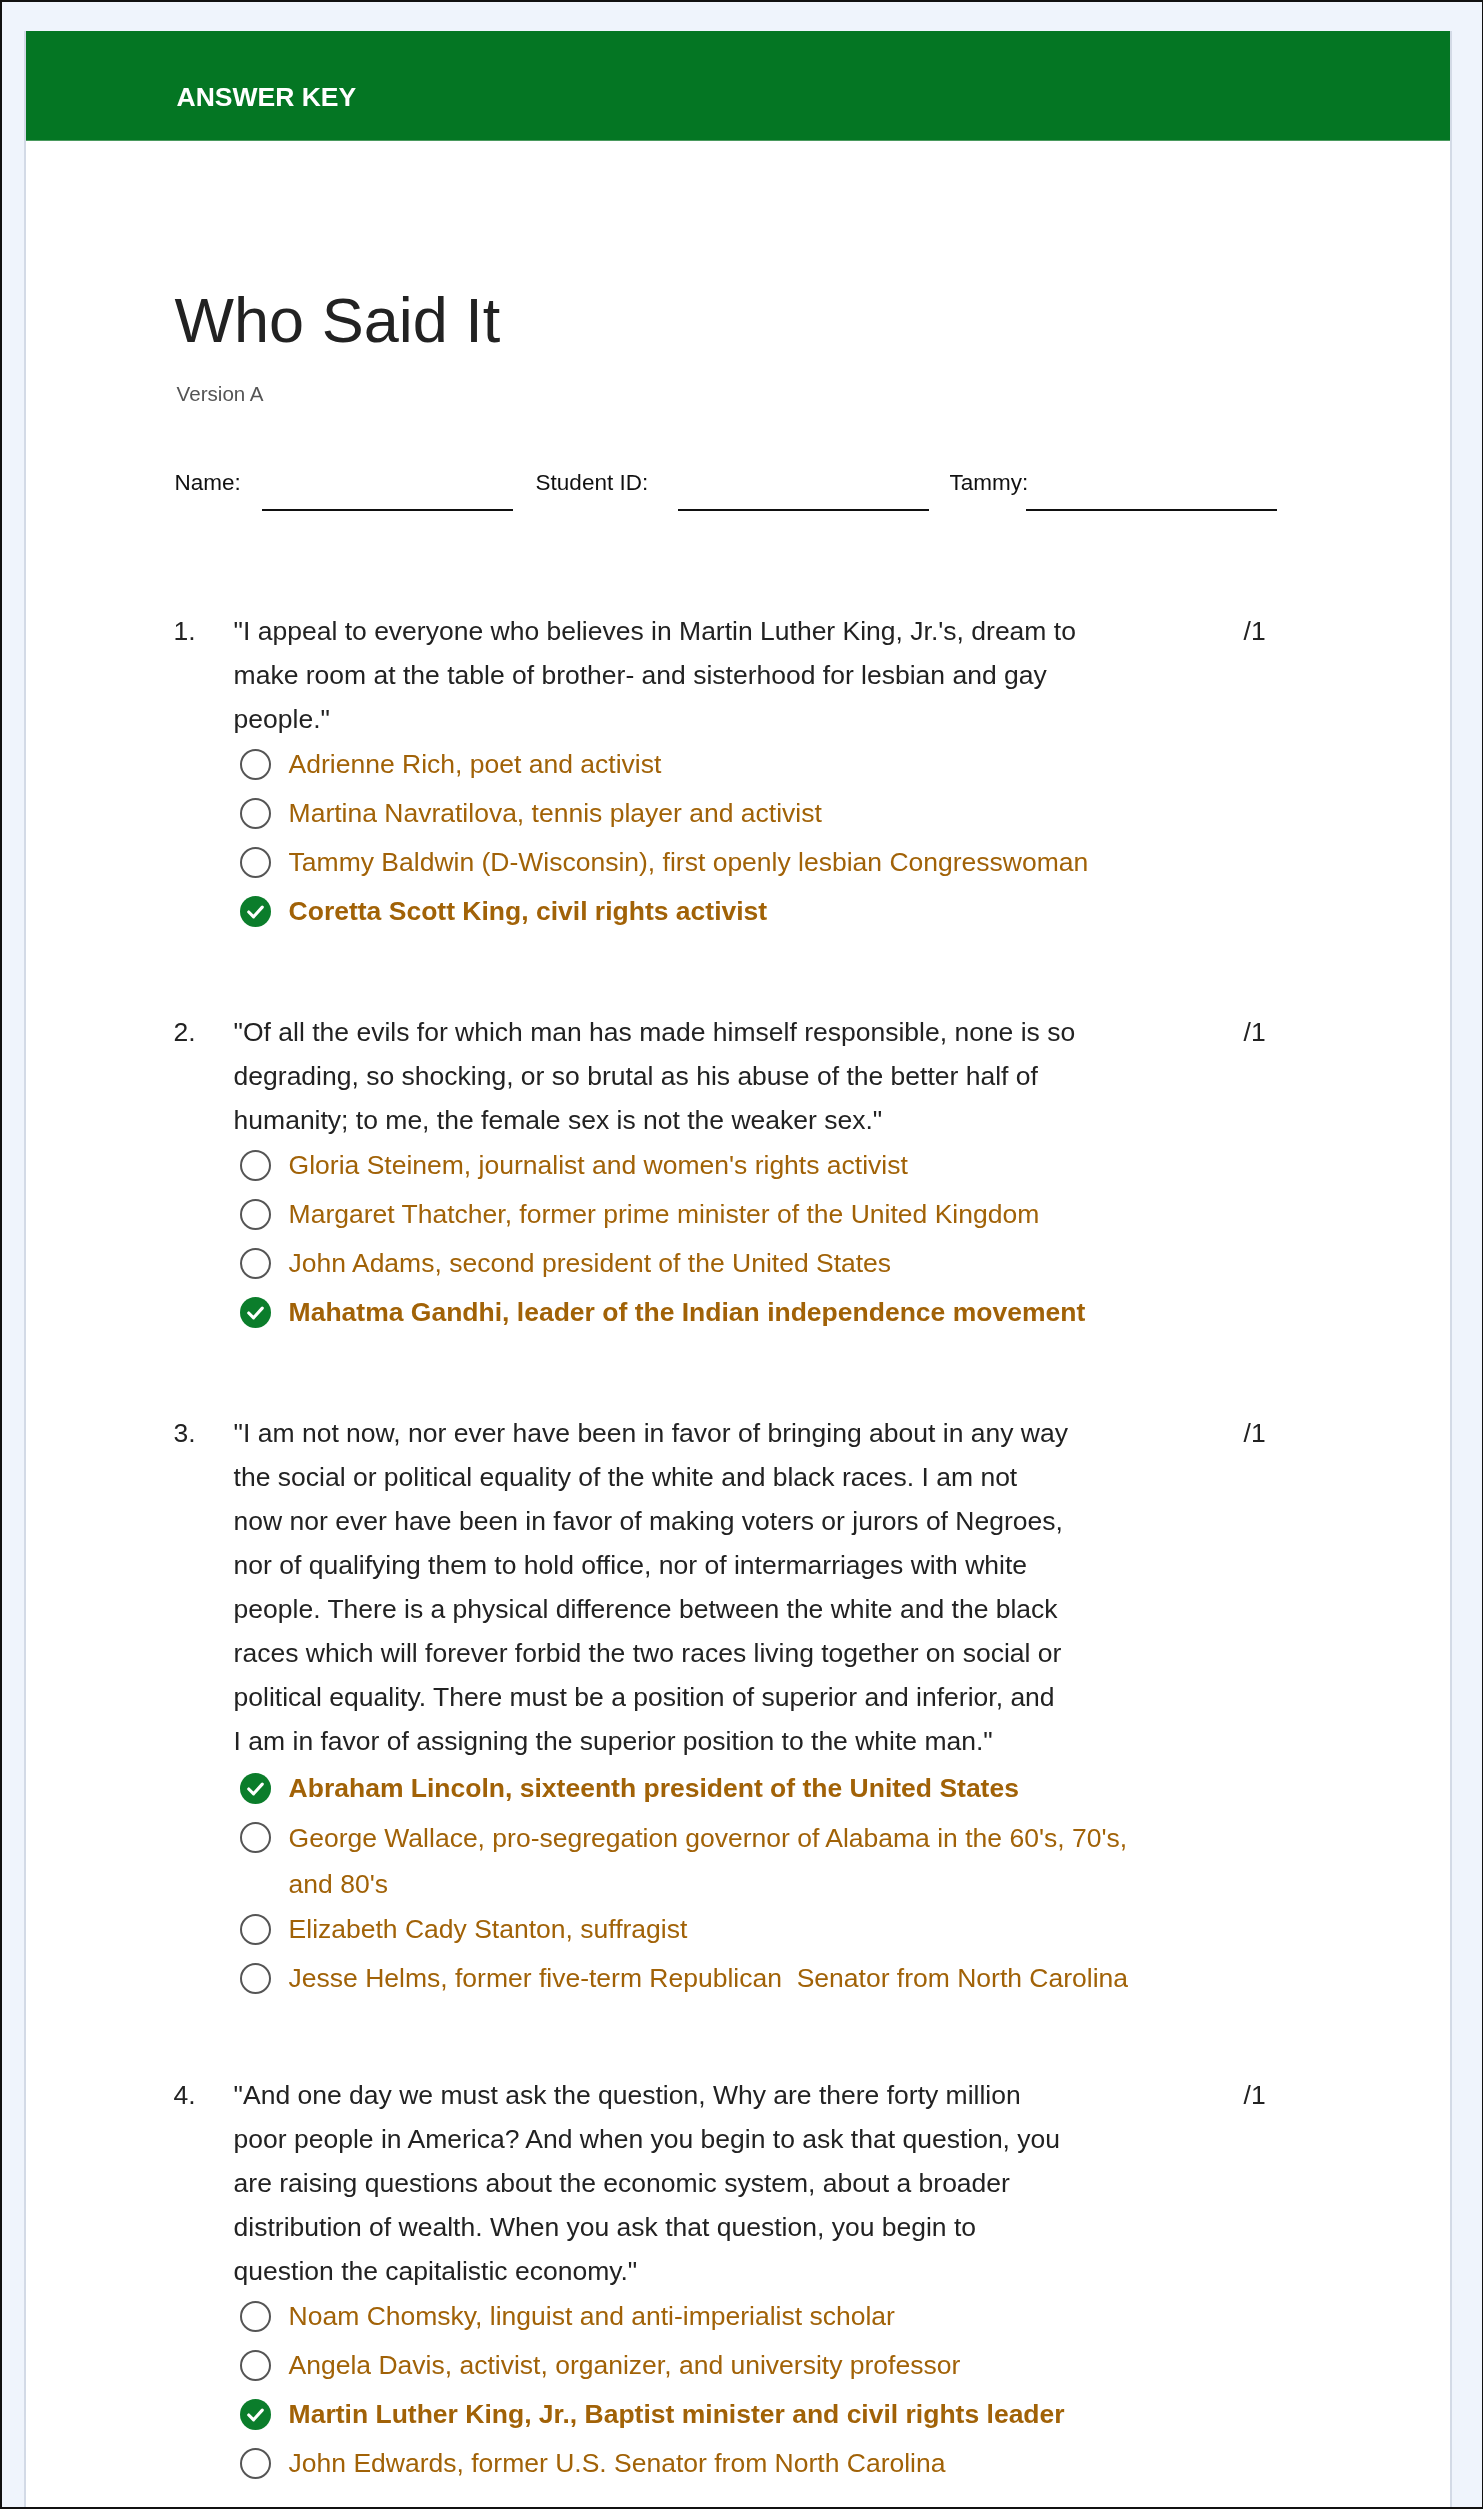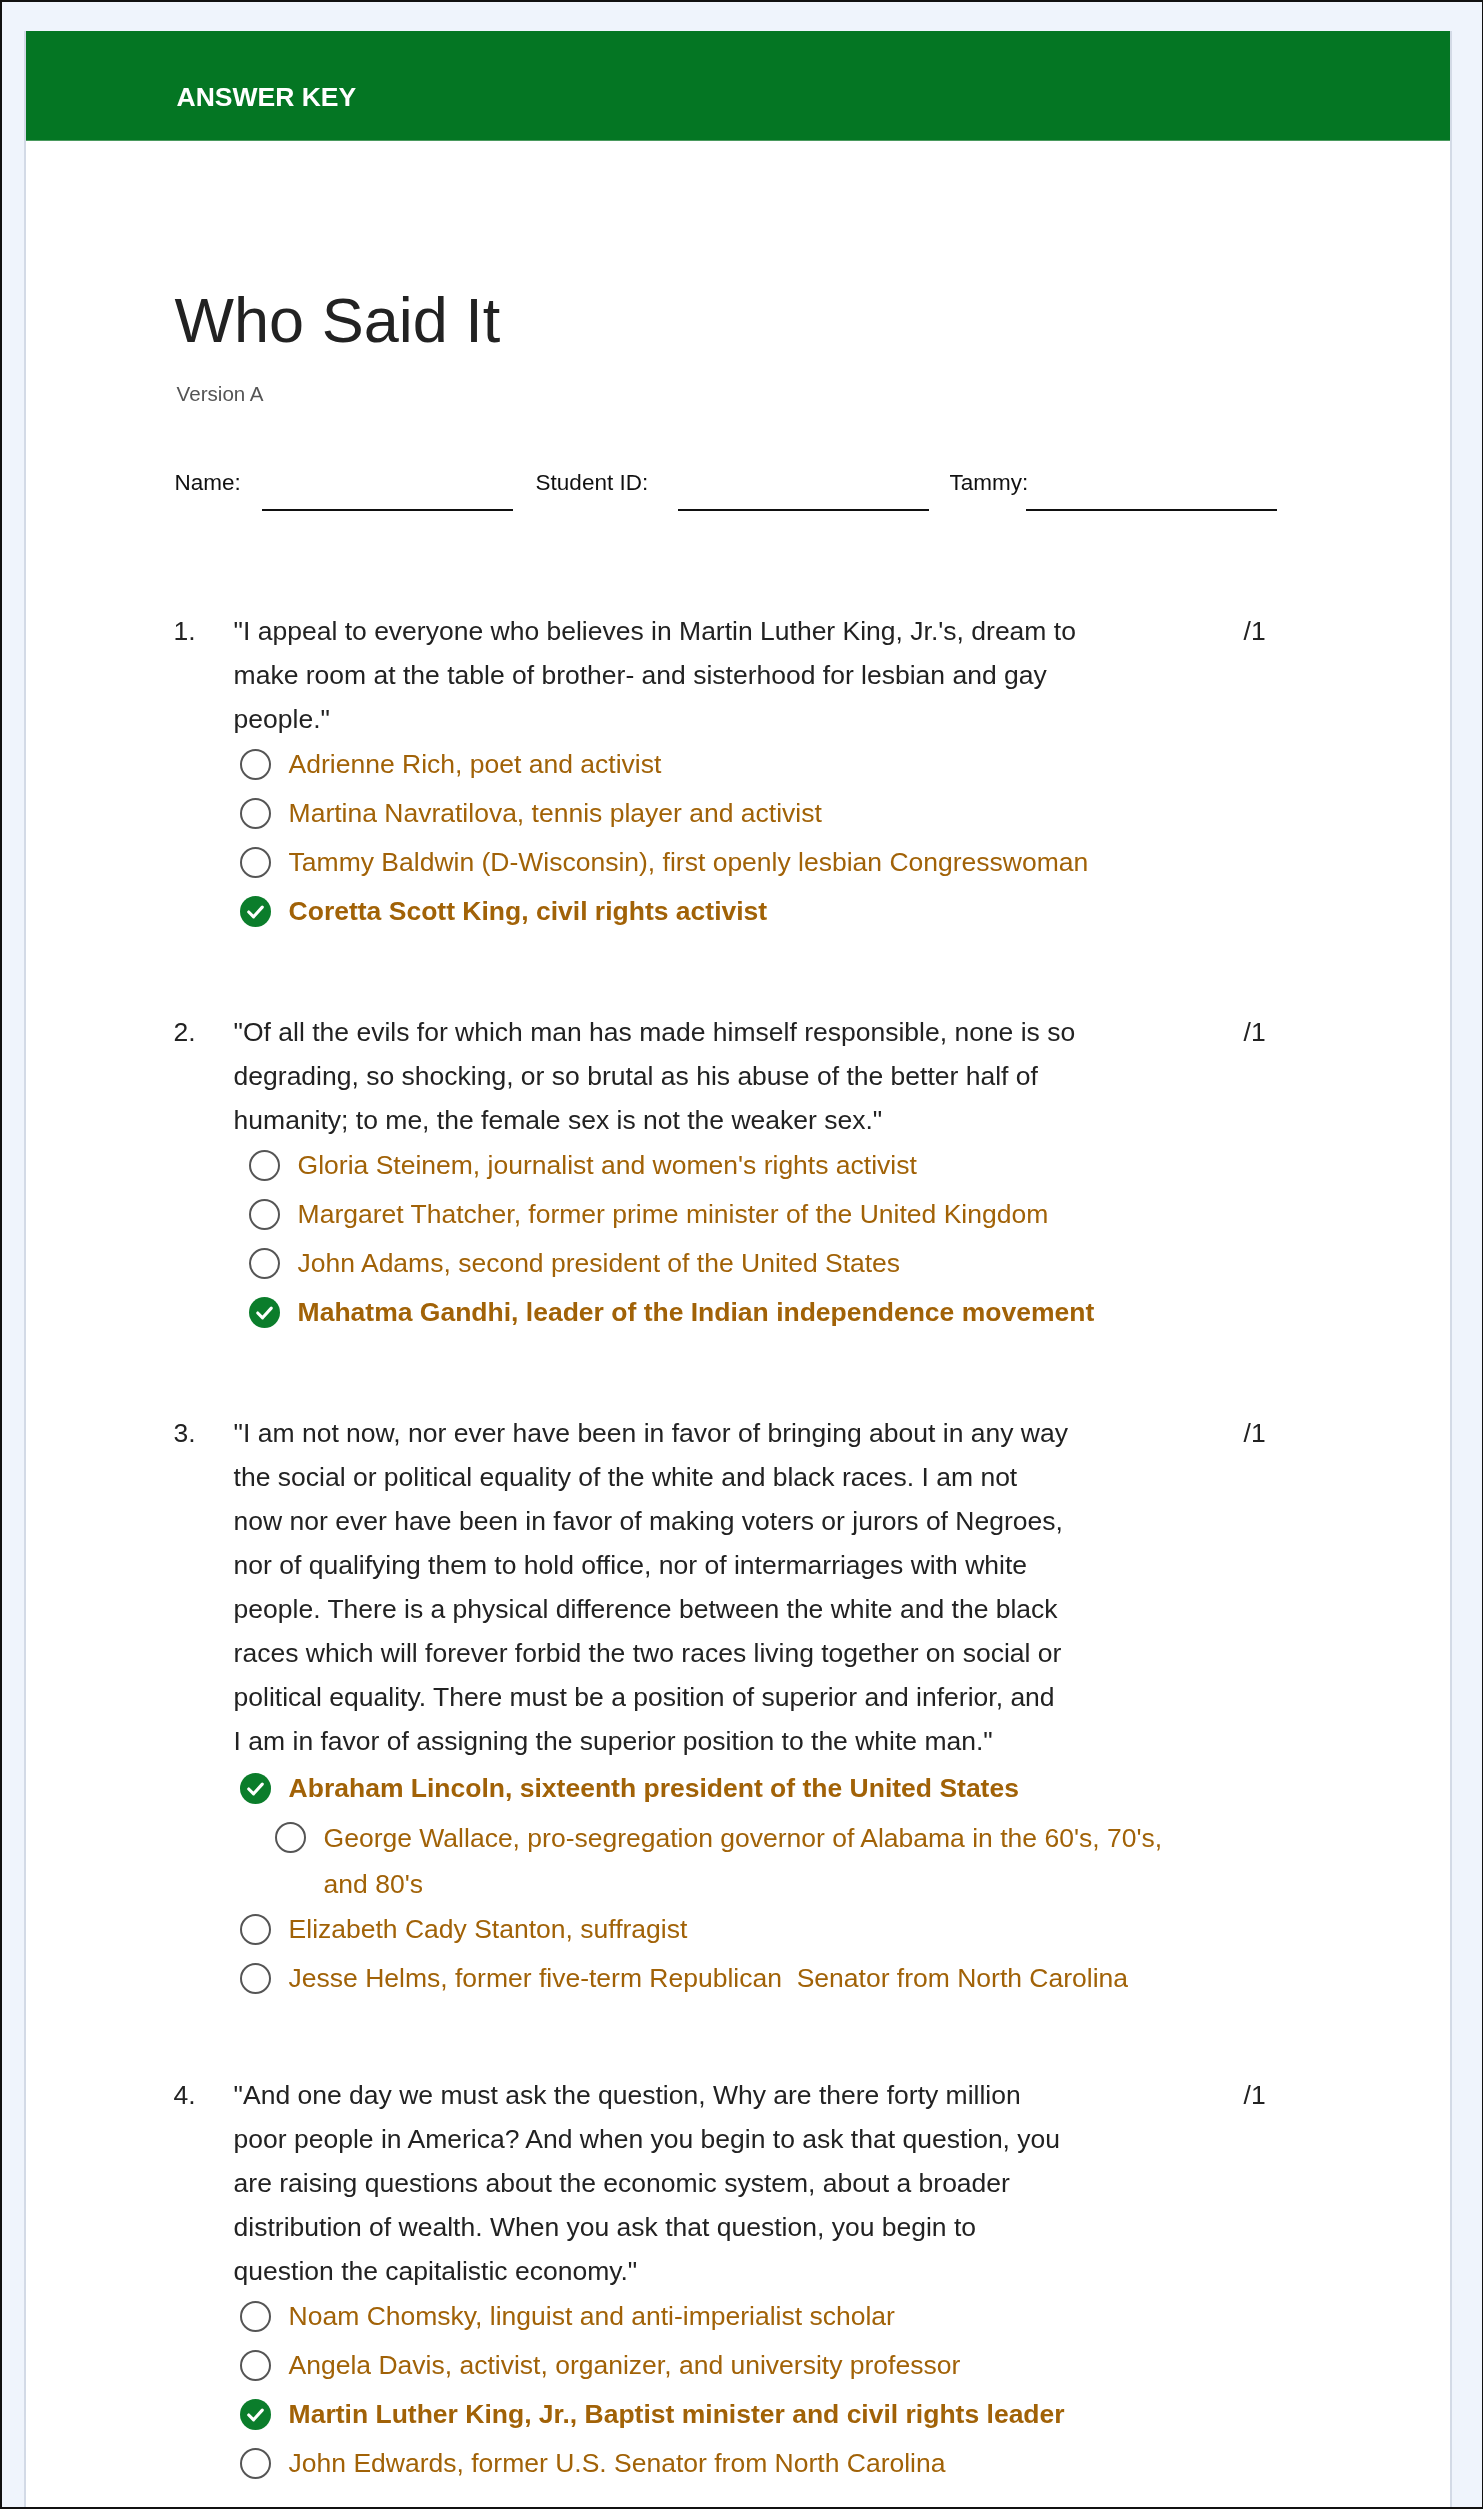--- a/index.html
+++ b/index.html
@@ -77,21 +77,21 @@
       width: 31px; height: 31px; border-radius: 50%;
     }
     .mark.radio { border: 2px solid #555; background: #fff; }
     .mark.check { background: #0b7d2b; }
     .mark.check svg { position: absolute; left: 0; top: 0; }
     .option .label {
       position: absolute; left: 263px; top: 0; width: 980px;
       font-size: 26.5px; line-height: 49px; color: #a16207;
     }
     .option.correct .label { font-weight: bold; }
-    .option.tall { min-height: 92px; margin-left: 35px; }
+    .option.tall { min-height: 92px; }
     .option.tall .label { line-height: 46px; top: 2px; }
   </style>
 </head>
 <body>
 
 <div class="page">
   <div class="banner">
     <div class="banner-title">ANSWER KEY</div>
   </div>
 
@@ -138,21 +138,21 @@
       </div>
     </div>
   </div>
 
   <div class="question" style="top:979px;">
     <span class="q-num">2.</span>
     <div class="q-text">"Of all the evils for which man has made himself responsible, none is so
 degrading, so shocking, or so brutal as his abuse of the better half of
 humanity; to me, the female sex is not the weaker sex."</div>
     <span class="q-points">/1</span>
-    <div class="options" style="top:131px;margin-left:9px;">
+    <div class="options" style="top:131px;">
       <div class="option">
         <span class="mark radio"></span>
         <span class="label">Gloria Steinem, journalist and women's rights activist</span>
       </div>
       <div class="option">
         <span class="mark radio"></span>
         <span class="label">Margaret Thatcher, former prime minister of the United Kingdom</span>
       </div>
       <div class="option">
         <span class="mark radio"></span>

